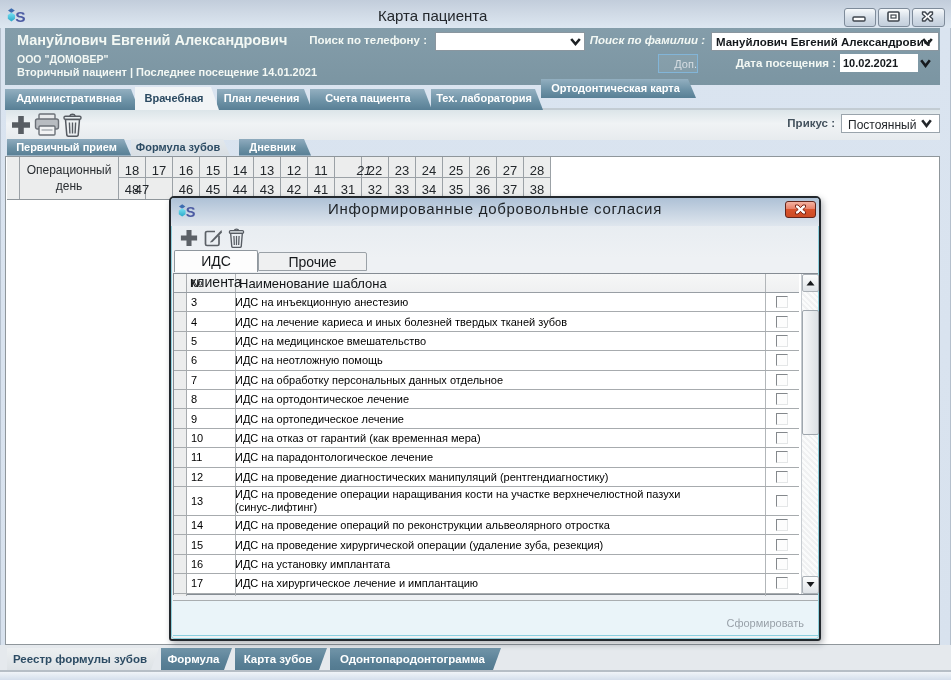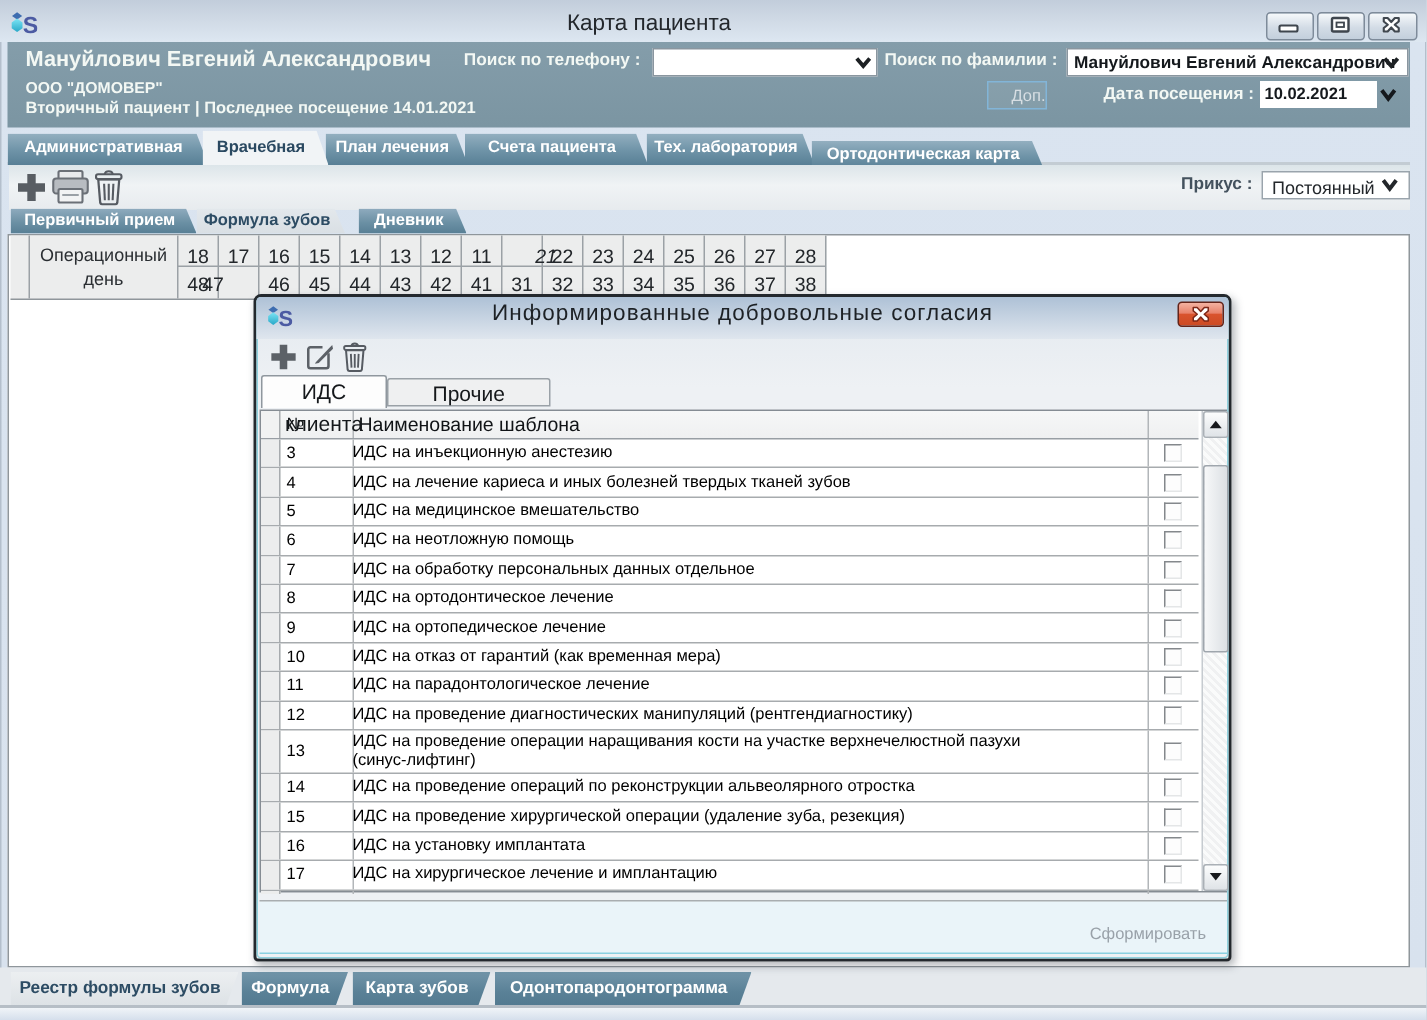--- a/index.html
+++ b/index.html
@@ -104,21 +104,21 @@
 
 <div id="phead" class="abs"></div>
 <div class="abs wh" style="left:17px;top:32px;font-size:14.5px;">Мануйлович Евгений Александрович</div>
 <div class="abs wh" style="left:17px;top:53px;font-size:10.5px;">ООО "ДОМОВЕР"</div>
 <div class="abs wh" style="left:17px;top:66px;font-size:11px;">Вторичный пациент | Последнее посещение 14.01.2021</div>
 <div class="abs wh" style="right:524px;top:34px;font-size:11.5px;">Поиск по телефону :</div>
 <div class="abs" style="left:435px;top:32px;width:150px;height:19px;background:#fff;border:1px solid #8a969f;box-sizing:border-box;"></div>
 <svg class="abs" style="left:570px;top:38px" width="11" height="8" viewBox="0 0 11 8">
     <path d="M1.2 1 L5.5 6 L9.8 1" fill="none" stroke="#1d2124" stroke-width="2.6"></path>
   </svg>
-<div class="abs wh" style="right:246px;top:34px;font-size:11.5px;">Поиск по фамилии :</div>
+<div class="abs wh" style="right:246px;top:34px;font-size:11.5px;font-style:italic;">Поиск по фамилии :</div>
 <div class="abs" style="left:711px;top:32px;width:228px;height:19px;background:#fff;border:1px solid #8a969f;box-sizing:border-box;overflow:hidden;">
   <div style="position:absolute;left:4px;top:3px;font-size:11.5px;font-weight:bold;color:#14181c;white-space:nowrap;">Мануйлович Евгений Александрович</div>
 </div>
 <svg class="abs" style="left:922px;top:38px" width="11" height="8" viewBox="0 0 11 8">
     <path d="M1.2 1 L5.5 6 L9.8 1" fill="none" stroke="#1d2124" stroke-width="2.6"></path>
   </svg>
 <div class="abs" style="left:658px;top:54px;width:40px;height:19px;border:1px solid #82b5d8;box-sizing:border-box;background:rgba(255,255,255,0.06);">
   <div style="position:absolute;width:100%;top:3px;text-align:right;font-size:11px;color:#d7dee3;">Доп.</div>
 </div>
 <div class="abs wh" style="right:115px;top:57px;font-size:11.5px;">Дата посещения :</div>
@@ -128,21 +128,21 @@
 <svg class="abs" style="left:920px;top:59px" width="11" height="9" viewBox="0 0 11 9">
     <path d="M1.2 1.2 L5.5 6.8 L9.8 1.2" fill="none" stroke="#15191d" stroke-width="2.6"></path>
   </svg>
 
 <div class="tabrow abs"></div>
 <div class="mtab" style="left:5px;top:89px;width:134px;height:21px;line-height:19px;">Административная</div>
 <div class="mtab active" style="left:135px;top:87px;width:84px;">Врачебная</div>
 <div class="mtab" style="left:217px;top:89px;width:95px;height:21px;line-height:19px;">План лечения</div>
 <div class="mtab" style="left:310px;top:89px;width:122px;height:21px;line-height:19px;">Счета пациента</div>
 <div class="mtab" style="left:431px;top:89px;width:112px;height:21px;line-height:19px;">Тех. лаборатория</div>
-<div class="mtab" style="left:541px;top:94px;width:155px;height:19px;line-height:19px;">Ортодонтическая карта</div>
+<div class="mtab" style="left:541px;top:79px;width:155px;height:19px;line-height:19px;">Ортодонтическая карта</div>
 
 <div id="toolbar" class="abs"></div>
 <svg class="abs" style="left:11px;top:115px" width="20" height="20" viewBox="0 0 20 20">
     <path d="M7.2 1 h5.6 v6.2 H19 v5.6 h-6.2 V19 H7.2 v-6.2 H1 V7.2 h6.2 Z" fill="#585d63"></path>
   </svg>
 <svg class="abs" style="left:34px;top:113px" width="26" height="24" viewBox="0 0 26 24">
   <rect x="5" y="1" width="16" height="6" rx="1" fill="#e8eaec" stroke="#6b7077" stroke-width="1.4"></rect>
   <rect x="1.5" y="6" width="23" height="10" rx="2" fill="#b8bcc1" stroke="#6b7077" stroke-width="1.4"></rect>
   <rect x="5" y="13" width="16" height="9" rx="1" fill="#f2f3f4" stroke="#6b7077" stroke-width="1.4"></rect>
   <line x1="7.5" y1="17" x2="18.5" y2="17" stroke="#9aa0a6" stroke-width="1.2"></line>

